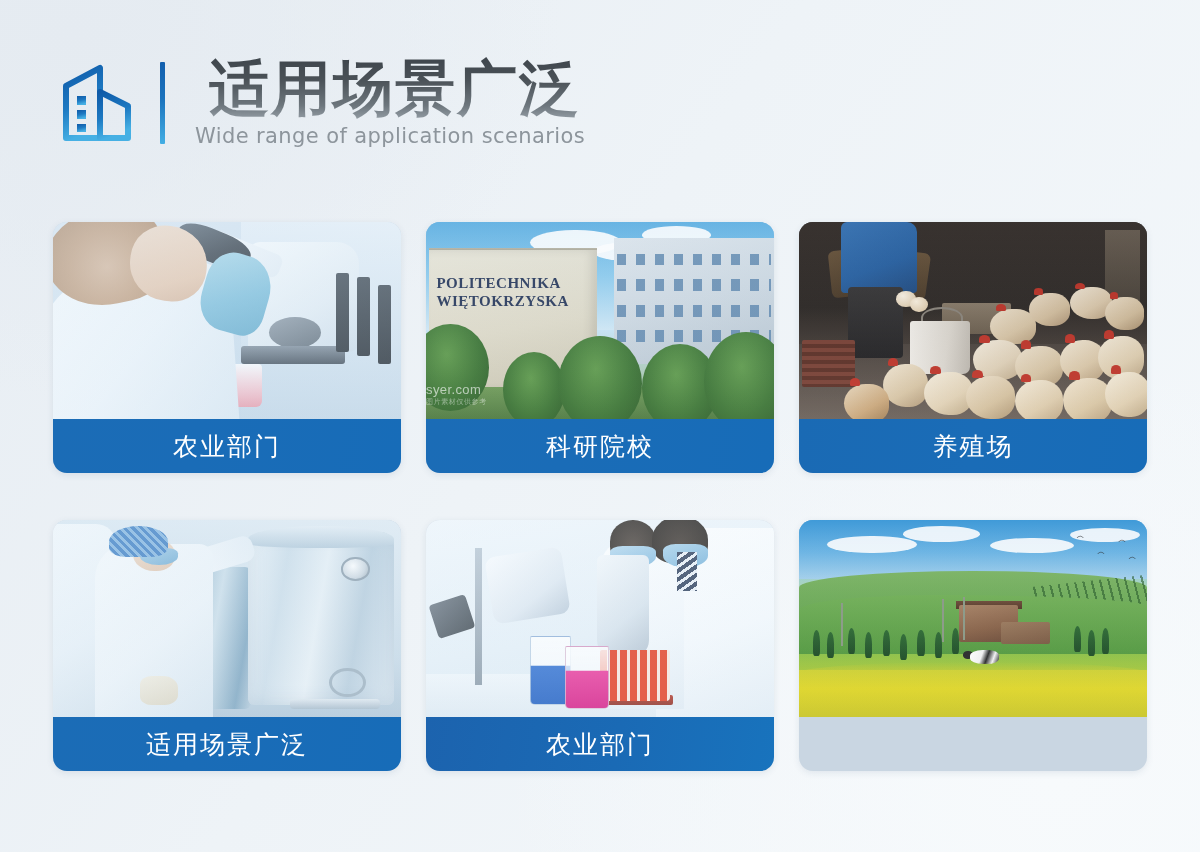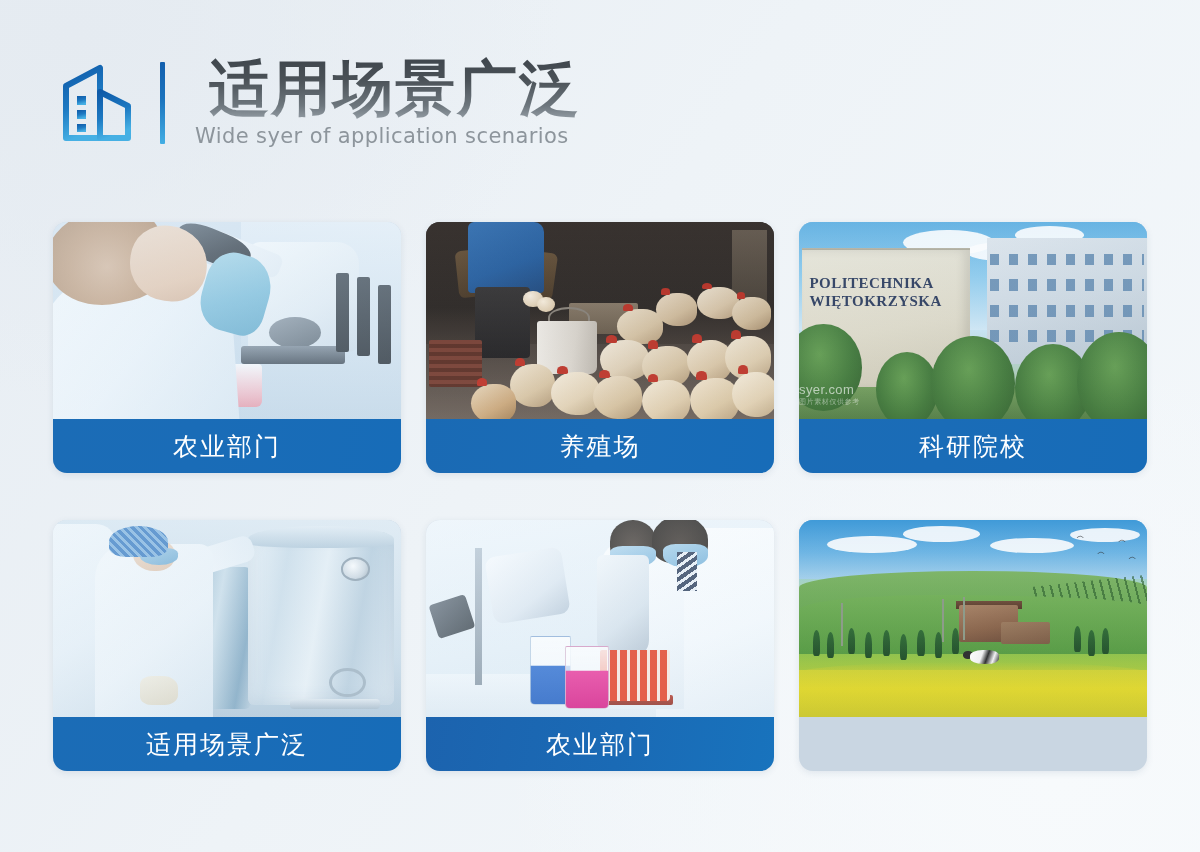--- a/index.html
+++ b/index.html
@@ -339,21 +339,21 @@
       <path d="M40 30 L68 44 L68 76 L40 76 Z" fill="none" stroke="url(#bldGrad)" stroke-width="6" stroke-linejoin="round"></path>
       <rect x="17" y="34" width="9" height="9" fill="url(#bldGrad)"></rect>
       <rect x="17" y="48" width="9" height="9" fill="url(#bldGrad)"></rect>
       <rect x="17" y="62" width="9" height="8" fill="url(#bldGrad)"></rect>
     </svg>
 
     <div class="divider"></div>
 
     <div class="titles">
       <div class="title-cn">适用场景广泛</div>
-      <div class="title-en">Wide syer of application scenarios</div>
+      <div class="title-en">Wide range of application scenarios</div>
     </div>
   </div>
 
   <div class="grid">
 
     <div class="card card-1">
       <div class="card-photo">
         <div class="ph1">
           <div class="wall"></div>
           <div class="scope-body"></div>
@@ -366,87 +366,20 @@
             <div class="pip b"></div>
           <div class="flask"></div>
           <div class="coat"></div>
           <div class="hair"></div>
           <div class="face"></div>
           <div class="glove"></div>
           <div class="tint"></div>
         </div>
       </div>
       <div class="card-label">农业部门</div>
-    </div>
-
-    <div class="card card-2">
-      <div class="card-photo">
-        <div class="ph2">
-          <div class="backwall"></div>
-          <div class="door"></div>
-          <div class="crate2"></div>
-          <div class="worker-sleeve-l"></div>
-          <div class="worker-sleeve-r"></div>
-          <div class="worker-shirt"></div>
-          <div class="worker-pants"></div>
-          <div class="egg"></div>
-            <div class="egg2"></div>
-          <div class="bucket-handle"></div>
-          <div class="bucket"></div>
-          <div class="crate"></div>
-
-          <div class="chicken" style="left:55%;top:44%;width:13%;height:18%;background:linear-gradient(150deg,#f0e5d2 0%,#d9c7a9 60%,#b79f7e 100%);">
-              <span class="comb"></span>
-            </div>
-          <div class="chicken" style="left:66%;top:36%;width:12%;height:17%;background:linear-gradient(150deg,#efe2ce 0%,#d5c1a2 60%,#ad9476 100%);">
-              <span class="comb"></span>
-            </div>
-          <div class="chicken" style="left:78%;top:33%;width:12%;height:16%;background:linear-gradient(150deg,#f4ebdb 0%,#ddcbaf 60%,#b9a181 100%);">
-              <span class="comb"></span>
-            </div>
-          <div class="chicken" style="left:88%;top:38%;width:11%;height:17%;background:linear-gradient(150deg,#efe2cd 0%,#d3bf9f 60%,#a88f6f 100%);">
-              <span class="comb"></span>
-            </div>
-          <div class="chicken" style="left:50%;top:60%;width:14%;height:20%;background:linear-gradient(150deg,#f6efe2 0%,#e0d2ba 60%,#bda98a 100%);">
-              <span class="comb"></span>
-            </div>
-          <div class="chicken" style="left:62%;top:63%;width:14%;height:21%;background:linear-gradient(150deg,#efe5d3 0%,#d7c5a6 60%,#b09978 100%);">
-              <span class="comb"></span>
-            </div>
-          <div class="chicken" style="left:75%;top:60%;width:13%;height:21%;background:linear-gradient(150deg,#f3ead9 0%,#dbc9ab 60%,#b49c7c 100%);">
-              <span class="comb"></span>
-            </div>
-          <div class="chicken" style="left:86%;top:58%;width:13%;height:22%;background:linear-gradient(150deg,#f5eddd 0%,#dfcfb2 60%,#b9a383 100%);">
-              <span class="comb"></span>
-            </div>
-          <div class="chicken" style="left:24%;top:72%;width:13%;height:22%;background:linear-gradient(150deg,#f2e8d6 0%,#d8c6a7 60%,#b09878 100%);">
-              <span class="comb"></span>
-            </div>
-          <div class="chicken" style="left:36%;top:76%;width:14%;height:22%;background:linear-gradient(150deg,#f6efe1 0%,#e1d2b7 60%,#bca886 100%);">
-              <span class="comb"></span>
-            </div>
-          <div class="chicken" style="left:48%;top:78%;width:14%;height:22%;background:linear-gradient(150deg,#efe4d1 0%,#d5c2a1 60%,#ad9573 100%);">
-              <span class="comb"></span>
-            </div>
-          <div class="chicken" style="left:62%;top:80%;width:14%;height:22%;background:linear-gradient(150deg,#f4ecdc 0%,#ddccae 60%,#b8a180 100%);">
-              <span class="comb"></span>
-            </div>
-          <div class="chicken" style="left:76%;top:79%;width:14%;height:23%;background:linear-gradient(150deg,#f2e7d4 0%,#d9c7a6 60%,#b29a79 100%);">
-              <span class="comb"></span>
-            </div>
-          <div class="chicken" style="left:88%;top:76%;width:13%;height:23%;background:linear-gradient(150deg,#f6efe0 0%,#e0d0b3 60%,#bba684 100%);">
-              <span class="comb"></span>
-            </div>
-          <div class="chicken" style="left:13%;top:82%;width:13%;height:20%;background:linear-gradient(150deg,#e8d9c0 0%,#caa87d 60%,#9c7a52 100%);">
-              <span class="comb"></span>
-            </div>
-          <div class="tint"></div>
-        </div>
-      </div>
-      <div class="card-label">养殖场</div>
     </div>
 
     <div class="card card-3">
       <div class="card-photo">
         <div class="ph3">
           <div class="sky"></div>
           <div class="cloud" style="left:30%;top:4%;width:26%;height:13%;"></div>
           <div class="cloud" style="left:48%;top:10%;width:22%;height:10%;"></div>
           <div class="cloud" style="left:62%;top:2%;width:20%;height:9%;"></div>
           <div class="block"></div>
@@ -463,20 +396,87 @@
           <div class="tree" style="left:22%;top:66%;width:18%;height:38%;"></div>
           <div class="tree" style="left:38%;top:58%;width:24%;height:48%;"></div>
           <div class="tree" style="left:62%;top:62%;width:22%;height:44%;"></div>
           <div class="tree" style="left:80%;top:56%;width:24%;height:50%;"></div>
           <div class="wm">syer.com</div>
           <div class="wm2">图片素材仅供参考</div>
           <div class="tint"></div>
         </div>
       </div>
       <div class="card-label">科研院校</div>
+    </div>
+
+    <div class="card card-2">
+      <div class="card-photo">
+        <div class="ph2">
+          <div class="backwall"></div>
+          <div class="door"></div>
+          <div class="crate2"></div>
+          <div class="worker-sleeve-l"></div>
+          <div class="worker-sleeve-r"></div>
+          <div class="worker-shirt"></div>
+          <div class="worker-pants"></div>
+          <div class="egg"></div>
+            <div class="egg2"></div>
+          <div class="bucket-handle"></div>
+          <div class="bucket"></div>
+          <div class="crate"></div>
+
+          <div class="chicken" style="left:55%;top:44%;width:13%;height:18%;background:linear-gradient(150deg,#f0e5d2 0%,#d9c7a9 60%,#b79f7e 100%);">
+              <span class="comb"></span>
+            </div>
+          <div class="chicken" style="left:66%;top:36%;width:12%;height:17%;background:linear-gradient(150deg,#efe2ce 0%,#d5c1a2 60%,#ad9476 100%);">
+              <span class="comb"></span>
+            </div>
+          <div class="chicken" style="left:78%;top:33%;width:12%;height:16%;background:linear-gradient(150deg,#f4ebdb 0%,#ddcbaf 60%,#b9a181 100%);">
+              <span class="comb"></span>
+            </div>
+          <div class="chicken" style="left:88%;top:38%;width:11%;height:17%;background:linear-gradient(150deg,#efe2cd 0%,#d3bf9f 60%,#a88f6f 100%);">
+              <span class="comb"></span>
+            </div>
+          <div class="chicken" style="left:50%;top:60%;width:14%;height:20%;background:linear-gradient(150deg,#f6efe2 0%,#e0d2ba 60%,#bda98a 100%);">
+              <span class="comb"></span>
+            </div>
+          <div class="chicken" style="left:62%;top:63%;width:14%;height:21%;background:linear-gradient(150deg,#efe5d3 0%,#d7c5a6 60%,#b09978 100%);">
+              <span class="comb"></span>
+            </div>
+          <div class="chicken" style="left:75%;top:60%;width:13%;height:21%;background:linear-gradient(150deg,#f3ead9 0%,#dbc9ab 60%,#b49c7c 100%);">
+              <span class="comb"></span>
+            </div>
+          <div class="chicken" style="left:86%;top:58%;width:13%;height:22%;background:linear-gradient(150deg,#f5eddd 0%,#dfcfb2 60%,#b9a383 100%);">
+              <span class="comb"></span>
+            </div>
+          <div class="chicken" style="left:24%;top:72%;width:13%;height:22%;background:linear-gradient(150deg,#f2e8d6 0%,#d8c6a7 60%,#b09878 100%);">
+              <span class="comb"></span>
+            </div>
+          <div class="chicken" style="left:36%;top:76%;width:14%;height:22%;background:linear-gradient(150deg,#f6efe1 0%,#e1d2b7 60%,#bca886 100%);">
+              <span class="comb"></span>
+            </div>
+          <div class="chicken" style="left:48%;top:78%;width:14%;height:22%;background:linear-gradient(150deg,#efe4d1 0%,#d5c2a1 60%,#ad9573 100%);">
+              <span class="comb"></span>
+            </div>
+          <div class="chicken" style="left:62%;top:80%;width:14%;height:22%;background:linear-gradient(150deg,#f4ecdc 0%,#ddccae 60%,#b8a180 100%);">
+              <span class="comb"></span>
+            </div>
+          <div class="chicken" style="left:76%;top:79%;width:14%;height:23%;background:linear-gradient(150deg,#f2e7d4 0%,#d9c7a6 60%,#b29a79 100%);">
+              <span class="comb"></span>
+            </div>
+          <div class="chicken" style="left:88%;top:76%;width:13%;height:23%;background:linear-gradient(150deg,#f6efe0 0%,#e0d0b3 60%,#bba684 100%);">
+              <span class="comb"></span>
+            </div>
+          <div class="chicken" style="left:13%;top:82%;width:13%;height:20%;background:linear-gradient(150deg,#e8d9c0 0%,#caa87d 60%,#9c7a52 100%);">
+              <span class="comb"></span>
+            </div>
+          <div class="tint"></div>
+        </div>
+      </div>
+      <div class="card-label">养殖场</div>
     </div>
 
     <div class="card card-4">
       <div class="card-photo">
         <div class="ph4">
           <div class="bg"></div>
           <div class="tank2"></div>
           <div class="tank"></div>
           <div class="tank-lid"></div>
           <div class="gauge"></div>

